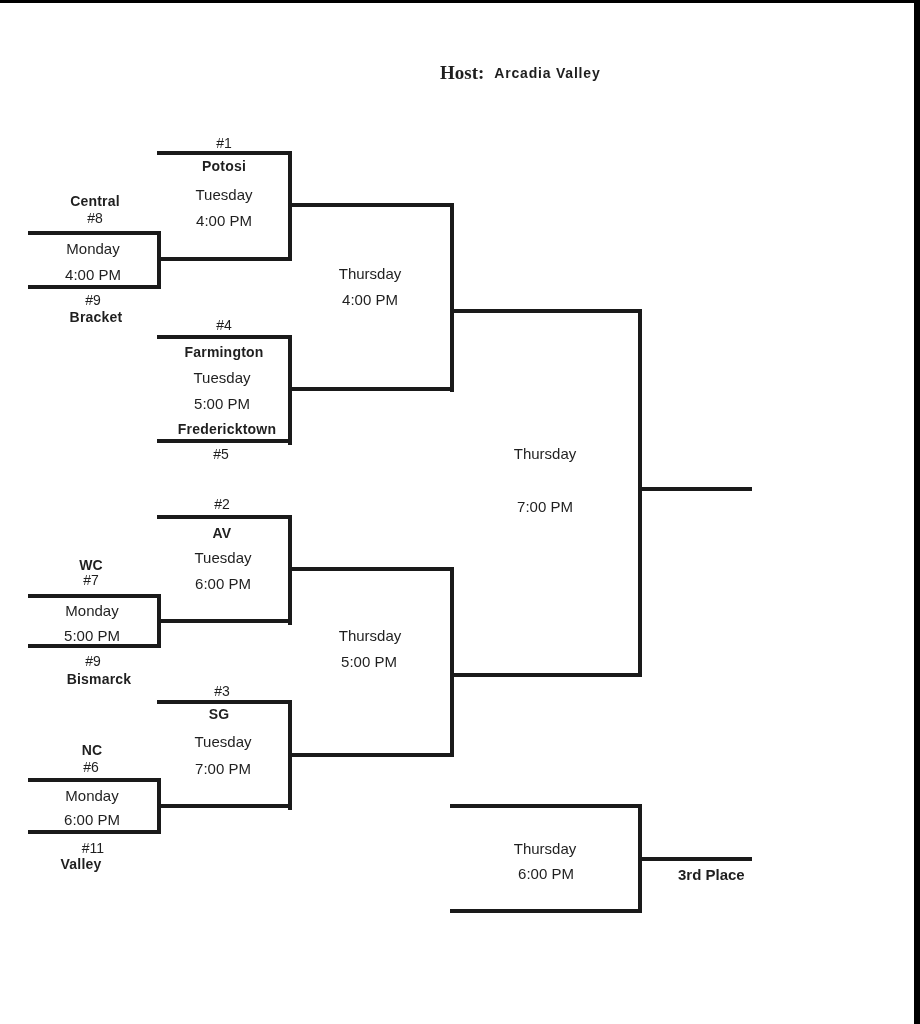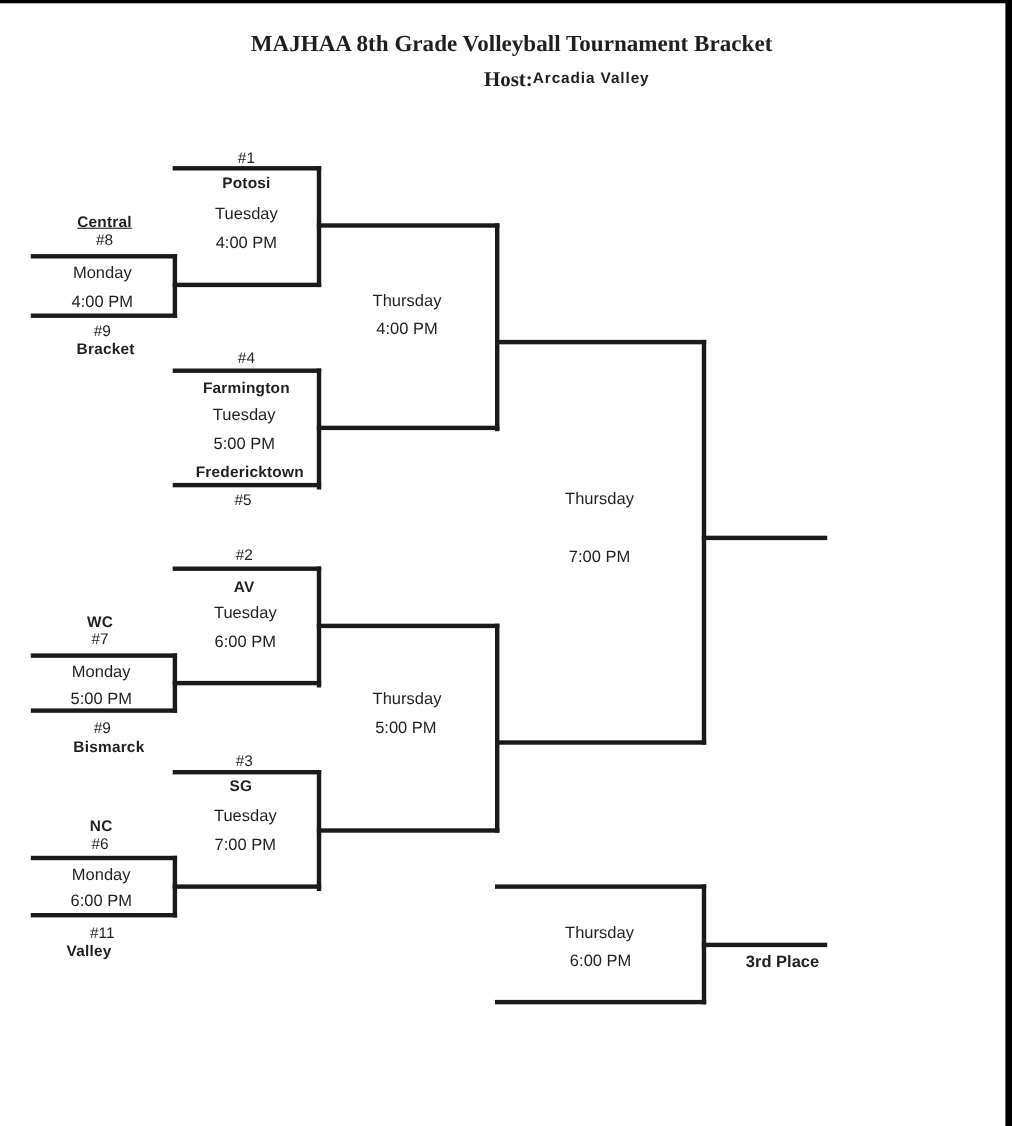--- a/index.html
+++ b/index.html
@@ -23,36 +23,35 @@
     transform:translateX(-50%);
     font-size:15px;line-height:17px;color:var(--text);
   }
   .team{font-weight:bold;font-size:14px;letter-spacing:.2px;}
   .seed{font-size:14px;}
   .title{
     position:absolute;white-space:nowrap;transform:translateX(-50%);
     font-family:"Liberation Serif",serif;font-weight:bold;font-size:21px;color:var(--text);
   }
   .hostrow{
-    position:absolute;display:flex;align-items:flex-start;white-space:nowrap;
+    position:absolute;display:flex;align-items:center;gap:10px;white-space:nowrap;
   }
   .host-label{font-family:"Liberation Serif",serif;font-weight:bold;font-size:19px;}
   .host-name{font-family:"Liberation Sans",sans-serif;font-weight:bold;font-size:14px;letter-spacing:.8px;}
   .strip-top{position:absolute;left:0;top:0;width:100%;height:3px;background:var(--strip);}
   .strip-right{position:absolute;top:0;right:0;width:6px;height:100%;background:var(--strip);}
 </style>
 </head>
 <body>
 
 <div id="page">
 
   <div class="strip-top"></div>
   <div class="strip-right"></div>
 
-  <div class="title" style="left:465px;top:27px;">MAJHAA 8th Grade Volleyball Tournament Bracket</div>
   <div class="hostrow" style="left:440px;top:62px;">
     <span class="host-label">Host:</span>
     <span class="host-name">Arcadia Valley</span>
   </div>
 
   <div class="hl" style="left:157px;top:151px;width:135px;height:4px;"></div>
   <div class="vl" style="left:288px;top:151px;width:4px;height:110px;"></div>
   <div class="hl" style="left:157px;top:257px;width:135px;height:4px;"></div>
   <div class="hl" style="left:288px;top:203px;width:166px;height:4px;"></div>
 
@@ -95,21 +94,21 @@
   <div class="hl" style="left:450px;top:804px;width:192px;height:4px;"></div>
   <div class="vl" style="left:638px;top:804px;width:4px;height:109px;"></div>
   <div class="hl" style="left:450px;top:909px;width:192px;height:4px;"></div>
   <div class="hl" style="left:638px;top:857px;width:114px;height:4px;"></div>
 
   <div class="lbl seed" style="left:224px;top:135px;">#1</div>
   <div class="lbl team" style="left:224px;top:158px;">Potosi</div>
   <div class="lbl" style="left:224px;top:186px;">Tuesday</div>
   <div class="lbl" style="left:224px;top:212px;">4:00 PM</div>
 
-  <div class="lbl team" style="left:95px;top:193px;text-decoration:underline;">Central</div>
+  <div class="lbl team" style="left:95px;top:193px;">Central</div>
   <div class="lbl seed" style="left:95px;top:210px;">#8</div>
   <div class="lbl" style="left:93px;top:240px;">Monday</div>
   <div class="lbl" style="left:93px;top:266px;">4:00 PM</div>
   <div class="lbl seed" style="left:93px;top:292px;">#9</div>
   <div class="lbl team" style="left:96px;top:309px;">Bracket</div>
 
   <div class="lbl seed" style="left:224px;top:317px;">#4</div>
   <div class="lbl team" style="left:224px;top:344px;">Farmington</div>
   <div class="lbl" style="left:222px;top:369px;">Tuesday</div>
   <div class="lbl" style="left:222px;top:395px;">5:00 PM</div>

